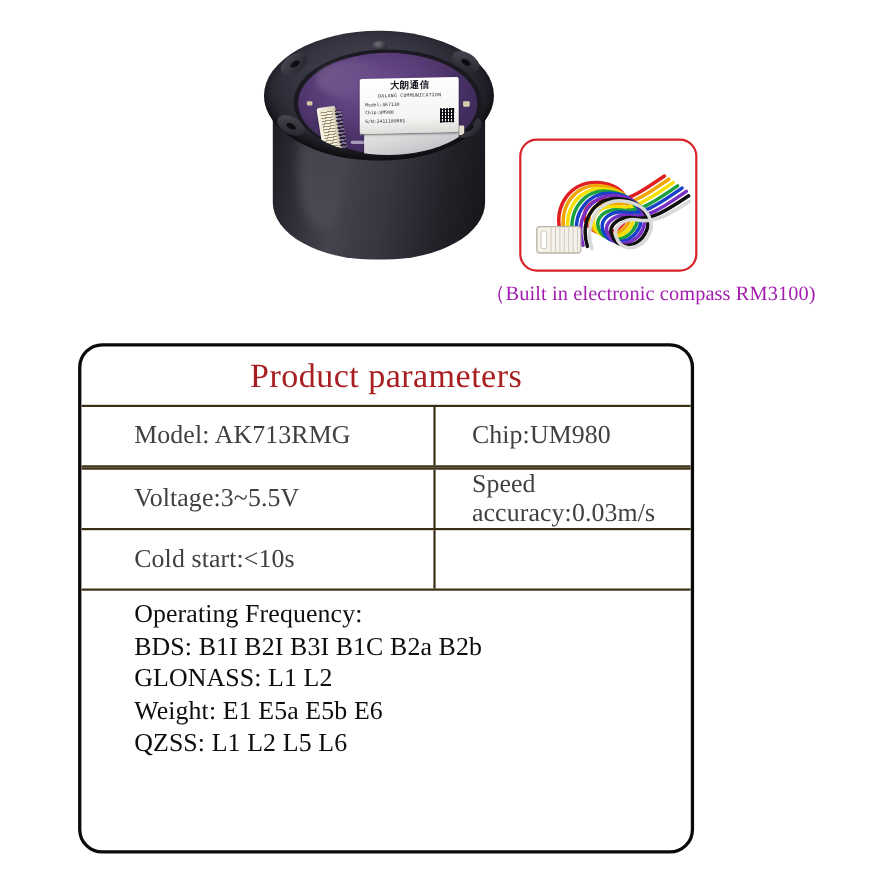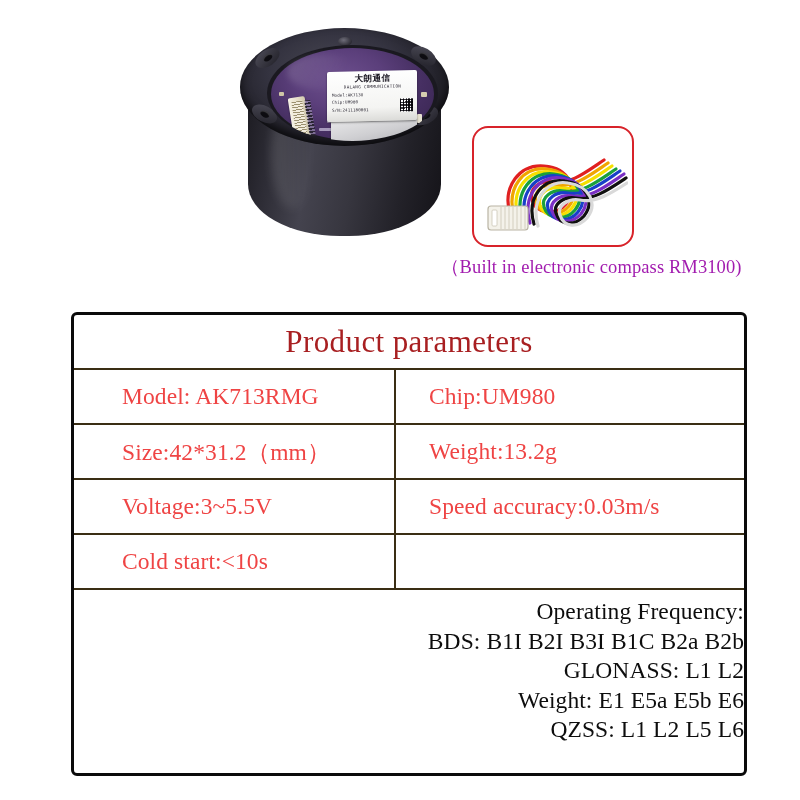--- a/index.html
+++ b/index.html
@@ -276,24 +276,24 @@
     color: #a21caf;
     letter-spacing: .1px;
     white-space: nowrap;
   }
 
   
   #param-card {
     position: absolute;
     left: 71px;
     top: 312px;
-    width: 676px;
+    width: 560px;
     height: 464px;
     border: 3px solid #0a0a0a;
-    border-radius: 6px;
+    border-radius: 22px;
     box-sizing: border-box;
     background: #ffffff;
     overflow: hidden;
   }
   #param-title {
     height: 53px;
     line-height: 53px;
     text-align: center;
     font-size: 31px;
     color: #a81f21;
@@ -305,21 +305,21 @@
     width: 100%;
   }
   .prow {
     display: flex;
     height: 53px;
   }
   .pcell {
     display: flex;
     align-items: center;
     font-size: 23.5px;
-    color: #ef4444;
+    color: #404040;
     letter-spacing: .1px;
     box-sizing: border-box;
   }
   .pcell.left {
     width: 322px;
     padding-left: 48px;
     border-right: 2px solid #3a2e14;
   }
   .pcell.right {
     flex: 1;
@@ -328,21 +328,20 @@
   #freq-block {
     padding: 7px 0 0 48px;
     box-sizing: border-box;
   }
   .freq-line {
     font-size: 23.5px;
     color: #0d0d0d;
     line-height: 29.5px;
     letter-spacing: .1px;
     white-space: nowrap;
-    text-align: right;
   }
 </style>
 </head>
 <body>
 
 <div id="photo-area">
 
   <div id="device">
     <div class="can-body"></div>
     <div class="can-rim">
@@ -429,24 +428,20 @@
 
   <div id="param-title">Product parameters</div>
   <div class="rule"></div>
 
   <div class="prow">
     <div class="pcell left">Model: AK713RMG</div>
     <div class="pcell right">Chip:UM980</div>
   </div>
   <div class="rule"></div>
 
-  <div class="prow">
-    <div class="pcell left">Size:42*31.2（mm）</div>
-    <div class="pcell right">Weight:13.2g</div>
-  </div>
   <div class="rule"></div>
 
   <div class="prow">
     <div class="pcell left">Voltage:3~5.5V</div>
     <div class="pcell right">Speed accuracy:0.03m/s</div>
   </div>
   <div class="rule"></div>
 
   <div class="prow">
     <div class="pcell left">Cold start:&lt;10s</div>

